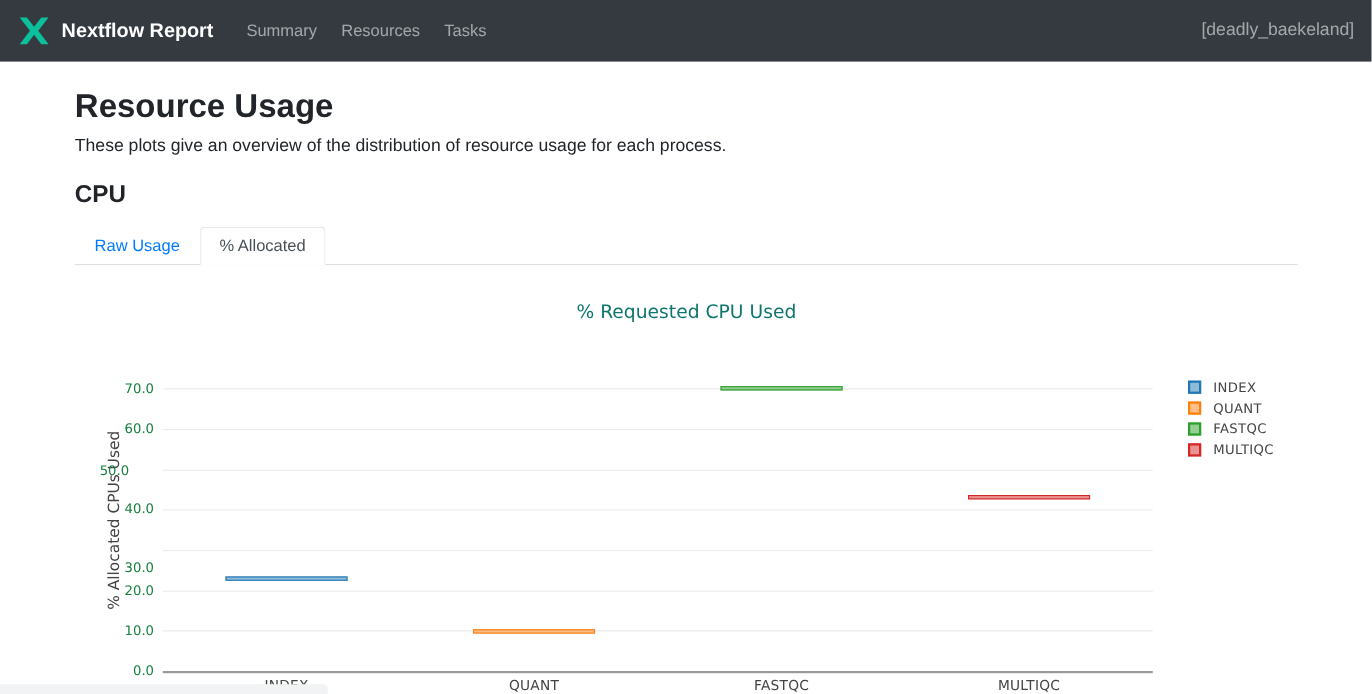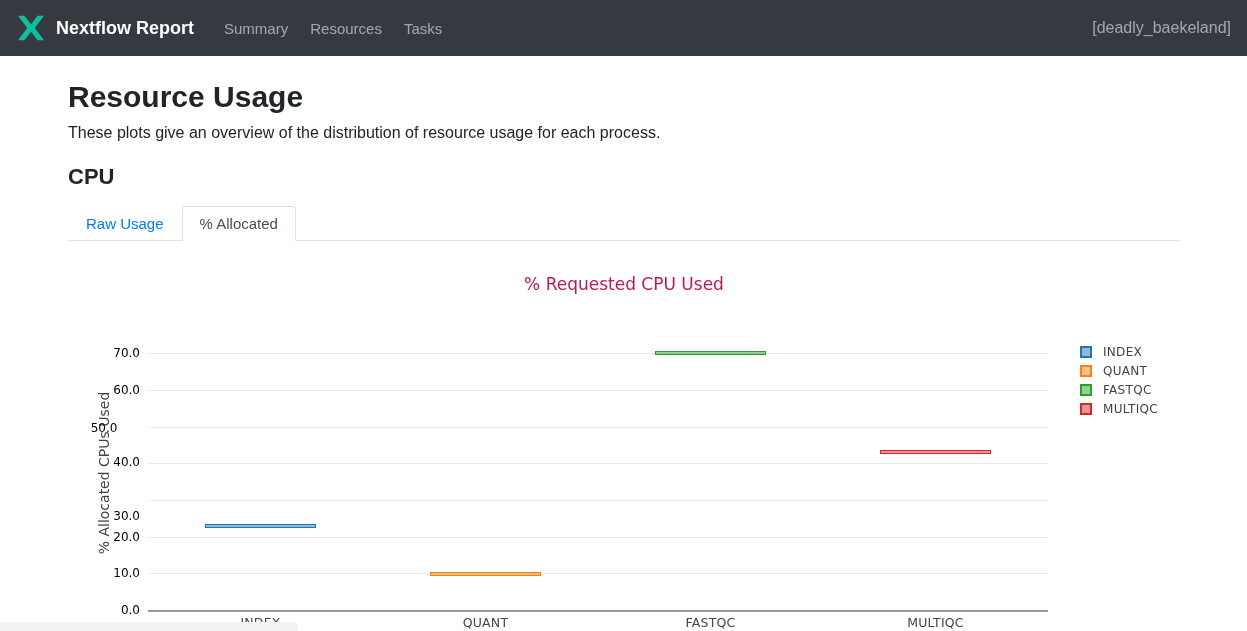--- a/index.html
+++ b/index.html
@@ -43,32 +43,32 @@
   }
   .tab.active {
     color: #495057; background: #fff;
     border-color: #dee2e6 #dee2e6 #fff;
   }
   
   .chart { position: relative; width: 1112px; height: 403px;
            font-family: "DejaVu Sans", sans-serif; }
   .chart-title {
     position: absolute; top: 33px; left: 0; width: 100%;
-    text-align: center; font-size: 17px; color: #be185d;
+    text-align: center; font-size: 17px; color: #0f766e;
   }
   .y-axis-title {
     position: absolute; left: 36px; top: 232px;
     transform: translate(-50%,-50%) rotate(-90deg);
     white-space: nowrap; font-size: 14px; color: #444;
   }
   .gridline { position: absolute; left: 80px; width: 900px; height: 1px; background: #ebebeb; }
   .x-axis-line { position: absolute; left: 80px; width: 900px; height: 2px; background: #9a9a9a; }
   .y-tick-label {
     position: absolute; left: 0; width: 72px; text-align: right;
-    font-size: 12px; color: #000000;
+    font-size: 12px; color: #15803d;
   }
   .x-tick-label {
     position: absolute; transform: translateX(-50%);
     font-size: 12.5px; color: #444; letter-spacing: 0.2px;
   }
   .box-trace { position: absolute; height: 4px; border-style: solid; border-width: 1px; }
   .legend { position: absolute; left: 1012px; top: 101px; }
   .legend-item { display: flex; align-items: center; height: 19px; cursor: pointer; }
   .legend-swatch { width: 12px; height: 12px; border-width: 2px; border-style: solid; margin-right: 11px; }
   .legend-label { font-size: 12px; color: #444; letter-spacing: 0.3px; }

